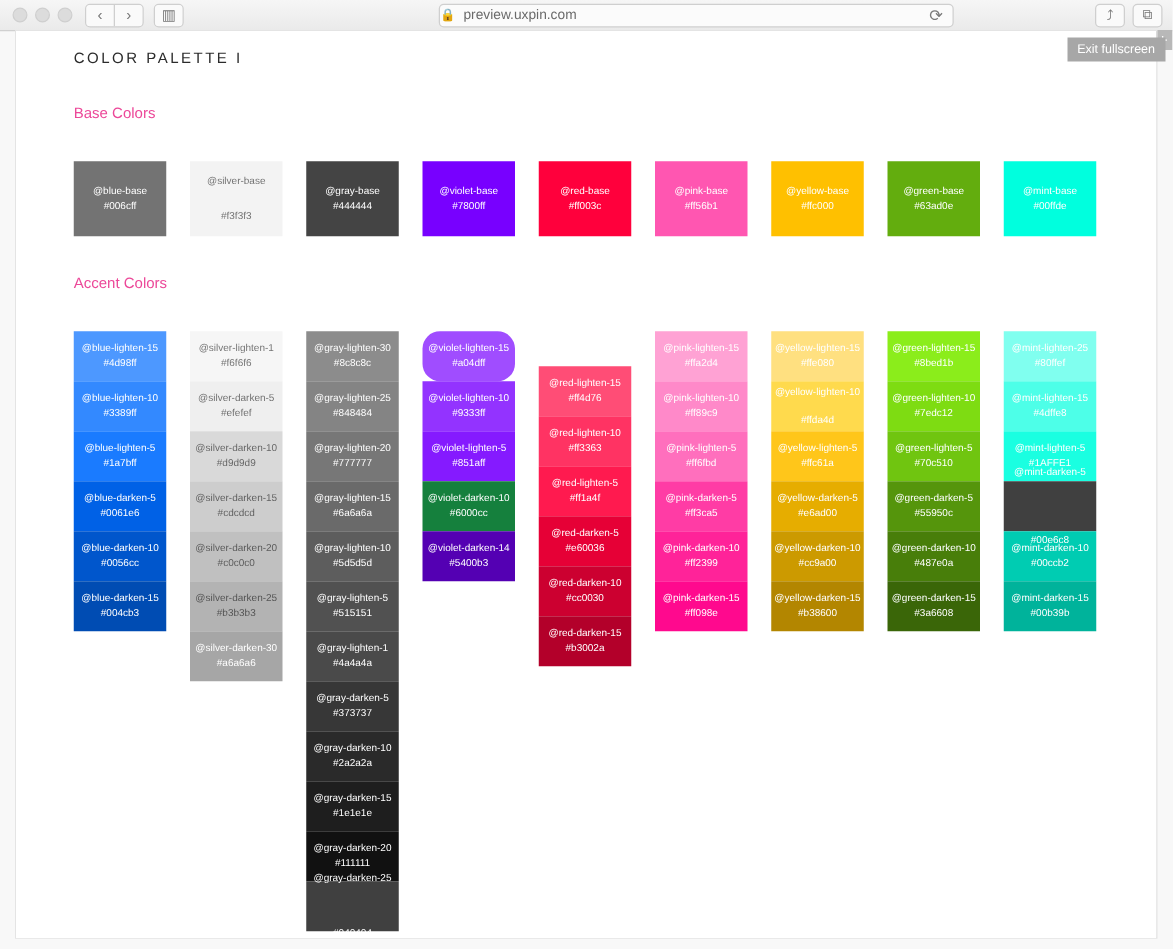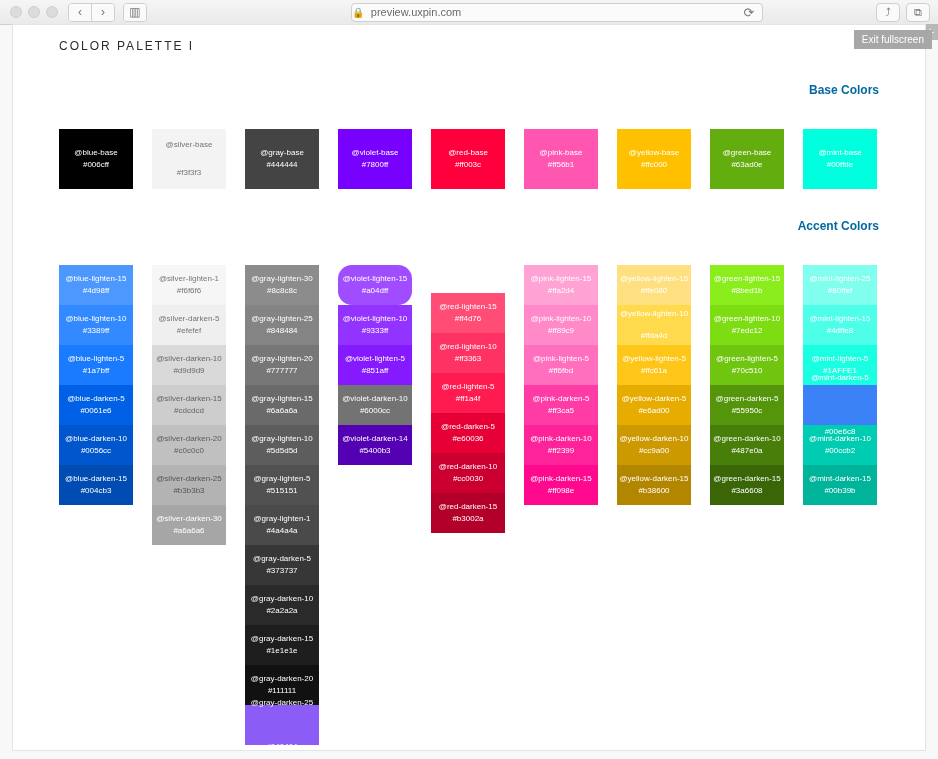--- a/index.html
+++ b/index.html
@@ -27,21 +27,21 @@
            justify-content:center;font-size:14px;position:absolute;right:0;top:24px;}
 
   .exit-fs{position:absolute;right:6px;top:30px;background:#a7a7a7;color:#fff;font-size:10px;
            padding:4px 8px;z-index:10;}
 
   
   .page{position:absolute;top:24px;left:12px;right:12px;bottom:8px;background:#fff;
         border:1px solid #e4e4e4;overflow:auto;}
   .content{padding:14px 46px 40px 46px;}
   h1.section{font-size:12px;font-weight:400;letter-spacing:2px;color:#2b2b2b;margin:0 0 30px 0;}
-  h2.sub{font-size:12px;font-weight:700;color:#0369a1;margin:0 0 32px 0;text-align:right;}
+  h2.sub{font-size:12px;font-weight:400;color:#ec4899;margin:0 0 32px 0;}
 
   .row{display:flex;gap:19px;margin-bottom:30px;}
   .col{width:74px;}
   .swatch{width:74px;display:flex;flex-direction:column;align-items:center;justify-content:center;
           text-align:center;line-height:1.3;}
   .swatch.base{height:60px;}
   .swatch.acc{height:40px;}
   .name{font-size:8px;}
   .hex{font-size:8px;margin-top:1px;}
   .light-text{color:rgba(0,0,0,0.55);}
@@ -91,21 +91,21 @@
 
   <div class="exit-fs">Exit fullscreen</div>
 
   <div class="page">
     <div class="content">
       <h1 class="section">COLOR PALETTE I</h1>
 
       <h2 class="sub">Base Colors</h2>
       <div class="row" id="base-row">
           <div class="col">
-            <div class="swatch base" style="background: #000000;">
+            <div class="swatch base" style="background: #737373;">
               <div class="name dark-text">@blue-base</div>
               <div class="hex dark-text">#006cff</div>
             </div>
           </div>
           <div class="col">
             <div class="swatch base" style="background: rgb(243, 243, 243); gap: 16px;">
               <div class="name light-text">@silver-base</div>
               <div class="hex light-text">#f3f3f3</div>
             </div>
           </div>
@@ -249,39 +249,39 @@
               <div class="hex dark-text">#2a2a2a</div>
             </div>
             <div class="swatch acc" style="background: rgb(30, 30, 30);">
               <div class="name dark-text">@gray-darken-15</div>
               <div class="hex dark-text">#1e1e1e</div>
             </div>
             <div class="swatch acc" style="background: rgb(17, 17, 17);">
               <div class="name dark-text">@gray-darken-20</div>
               <div class="hex dark-text">#111111</div>
             </div>
-            <div class="swatch acc" style="background: #8b5cf6; gap: 32px;">
+            <div class="swatch acc" style="background: #404040; gap: 32px;">
               <div class="name dark-text">@gray-darken-25</div>
               <div class="hex dark-text">#040404</div>
             </div>
           </div>
           <div class="col">
             <div class="swatch acc" style="background: rgb(160, 77, 255); border-radius: 14px;">
               <div class="name dark-text">@violet-lighten-15</div>
               <div class="hex dark-text">#a04dff</div>
             </div>
             <div class="swatch acc" style="background: rgb(147, 51, 255);">
               <div class="name dark-text">@violet-lighten-10</div>
               <div class="hex dark-text">#9333ff</div>
             </div>
             <div class="swatch acc" style="background: rgb(133, 26, 255);">
               <div class="name dark-text">@violet-lighten-5</div>
               <div class="hex dark-text">#851aff</div>
             </div>
-            <div class="swatch acc" style="background: #737373;">
+            <div class="swatch acc" style="background: #15803d;">
               <div class="name dark-text">@violet-darken-10</div>
               <div class="hex dark-text">#6000cc</div>
             </div>
             <div class="swatch acc" style="background: rgb(84, 0, 179);">
               <div class="name dark-text">@violet-darken-14</div>
               <div class="hex dark-text">#5400b3</div>
             </div>
           </div>
           <div class="col">
             <div class="swatch acc" style="background: rgb(255, 77, 118); margin-top: 28px;">
@@ -393,21 +393,21 @@
               <div class="hex dark-text">#80ffef</div>
             </div>
             <div class="swatch acc" style="background: rgb(77, 255, 232);">
               <div class="name dark-text">@mint-lighten-15</div>
               <div class="hex dark-text">#4dffe8</div>
             </div>
             <div class="swatch acc" style="background: rgb(26, 255, 225);">
               <div class="name dark-text">@mint-lighten-5</div>
               <div class="hex dark-text">#1AFFE1</div>
             </div>
-            <div class="swatch acc" style="background: #3b82f6; gap: 42px;">
+            <div class="swatch acc" style="background: #404040; gap: 42px;">
               <div class="name dark-text">@mint-darken-5</div>
               <div class="hex dark-text">#00e6c8</div>
             </div>
             <div class="swatch acc" style="background: rgb(0, 204, 178);">
               <div class="name dark-text">@mint-darken-10</div>
               <div class="hex dark-text">#00ccb2</div>
             </div>
             <div class="swatch acc" style="background: rgb(0, 179, 155);">
               <div class="name dark-text">@mint-darken-15</div>
               <div class="hex dark-text">#00b39b</div>

